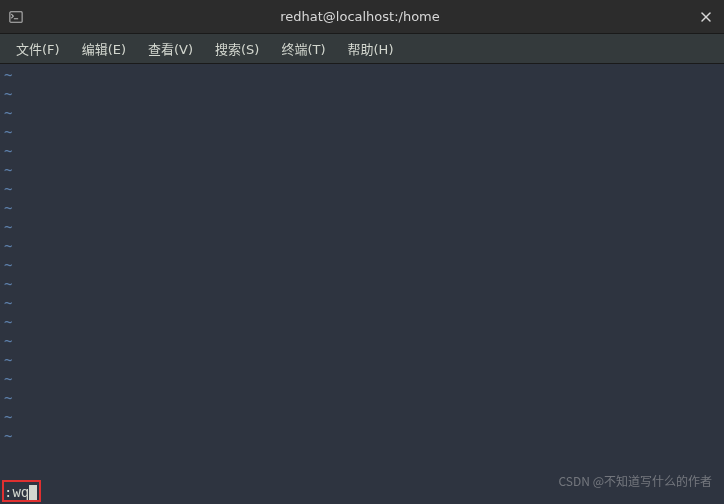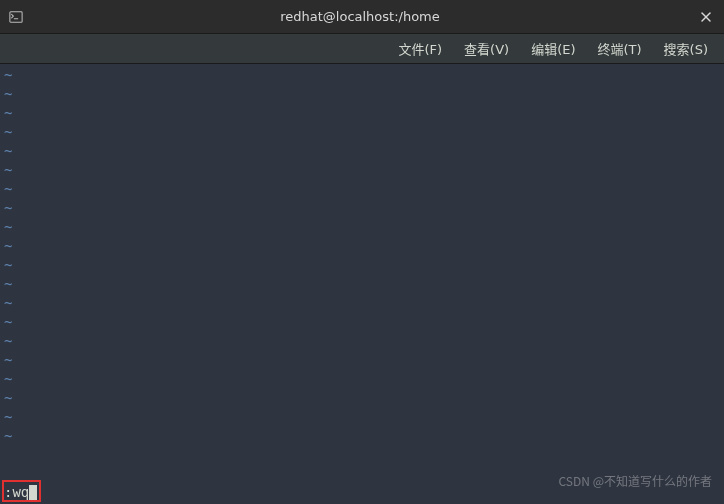--- a/index.html
+++ b/index.html
@@ -57,21 +57,20 @@
       cursor: pointer;
     }
     .menubar {
       height: 30px;
       background: #343a3c;
       display: flex;
       align-items: center;
       padding: 0 6px;
       gap: 2px;
       border-bottom: 1px solid #1a1a1a;
-      justify-content: flex-end;
     }
     .menu-item {
       color: #d3d7cf;
       font-size: 13px;
       padding: 4px 10px;
       cursor: pointer;
     }
     .terminal-area {
       background: #2e3440;
       height: calc(504px - 64px);
@@ -137,24 +136,25 @@
   <div class="titlebar-close">
     <svg width="12" height="12" viewBox="0 0 12 12">
       <line x1="2" y1="2" x2="10" y2="10" stroke="#d8d8d8" stroke-width="1.5" stroke-linecap="round"></line>
       <line x1="10" y1="2" x2="2" y2="10" stroke="#d8d8d8" stroke-width="1.5" stroke-linecap="round"></line>
     </svg>
   </div>
 </div>
 
 <div class="menubar">
   <div class="menu-item">文件(F)</div>
+  <div class="menu-item">编辑(E)</div>
   <div class="menu-item">查看(V)</div>
-  <div class="menu-item">编辑(E)</div>
+  <div class="menu-item">搜索(S)</div>
   <div class="menu-item">终端(T)</div>
-  <div class="menu-item">搜索(S)</div>
+  <div class="menu-item">帮助(H)</div>
 </div>
 
 <div class="terminal-area">
   <div class="tilde-line">~</div>
   <div class="tilde-line">~</div>
   <div class="tilde-line">~</div>
   <div class="tilde-line">~</div>
   <div class="tilde-line">~</div>
   <div class="tilde-line">~</div>
   <div class="tilde-line">~</div>

